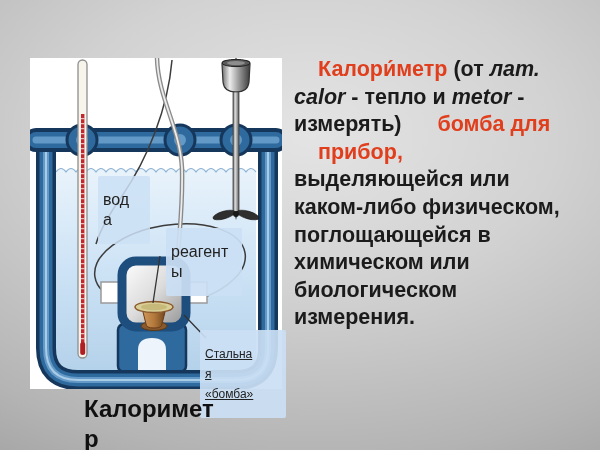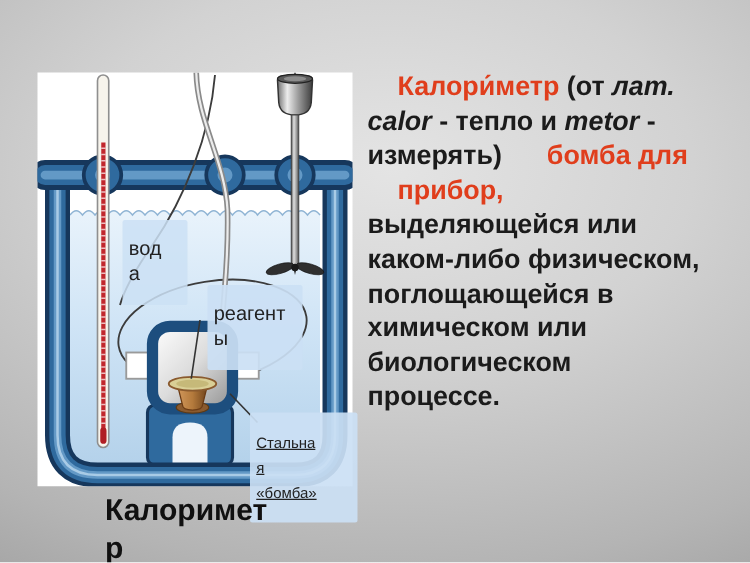--- a/index.html
+++ b/index.html
@@ -165,16 +165,16 @@
   <div class="definition">
       <div class="def-line"><span class="seg-red">Калори́метр </span><span class="seg-black">(от </span><span class="seg-black seg-italic">лат.</span></div>
       <div class="def-line"><span class="seg-black seg-italic">calor</span><span class="seg-black"> - тепло и </span><span class="seg-black seg-italic">metor</span><span class="seg-black"> -</span></div>
       <div class="def-line"><span class="seg-black">измерять)&nbsp; </span><span class="seg-red">бомба для</span></div>
       <div class="def-line"><span class="seg-red">прибор,</span></div>
       <div class="def-line"><span class="seg-black">выделяющейся или</span></div>
       <div class="def-line"><span class="seg-black">каком-либо физическом,</span></div>
       <div class="def-line"><span class="seg-black">поглощающейся в</span></div>
       <div class="def-line"><span class="seg-black">химическом или</span></div>
       <div class="def-line"><span class="seg-black">биологическом</span></div>
-      <div class="def-line"><span class="seg-black">процессе.</span></div>
+      <div class="def-line"><span class="seg-black">измерения.</span></div>
     </div>
 
 </div>
 
 </body></html>

